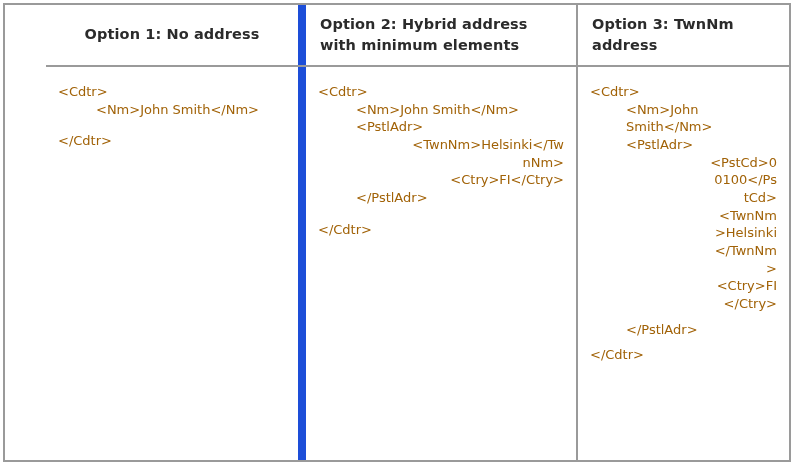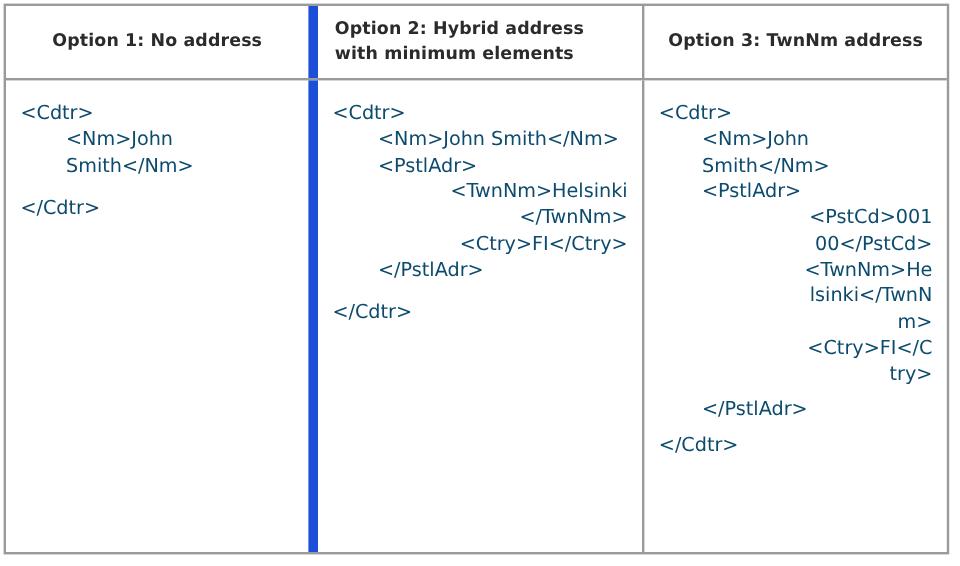--- a/index.html
+++ b/index.html
@@ -25,20 +25,21 @@
     border: 2px solid #9a9a9a;
     background: #ffffff;
   }
 
   .table {
     display: flex;
     flex-direction: column;
     width: 100%;
     height: 100%;
     box-sizing: border-box;
+    padding-left: 41px;
   }
 
   .header-row {
     display: flex;
     flex-direction: row;
     height: 62px;
     flex: 0 0 62px;
     border-bottom: 2px solid #9a9a9a;
     box-sizing: border-box;
   }
@@ -78,22 +79,22 @@
   }
 
   .code-cell {
     padding: 16px 12px 10px 12px;
     box-sizing: border-box;
     height: 100%;
   }
 
   .code {
     font-family: "DejaVu Sans", "Liberation Sans", sans-serif;
-    font-size: 16px;
-    color: #0c4a6e;
+    font-size: 13px;
+    color: #a16207;
     line-height: 1.36;
     white-space: normal;
   }
 
   .line {
     display: block;
     white-space: pre-wrap;
     overflow-wrap: break-word;
     word-break: break-word;
   }

